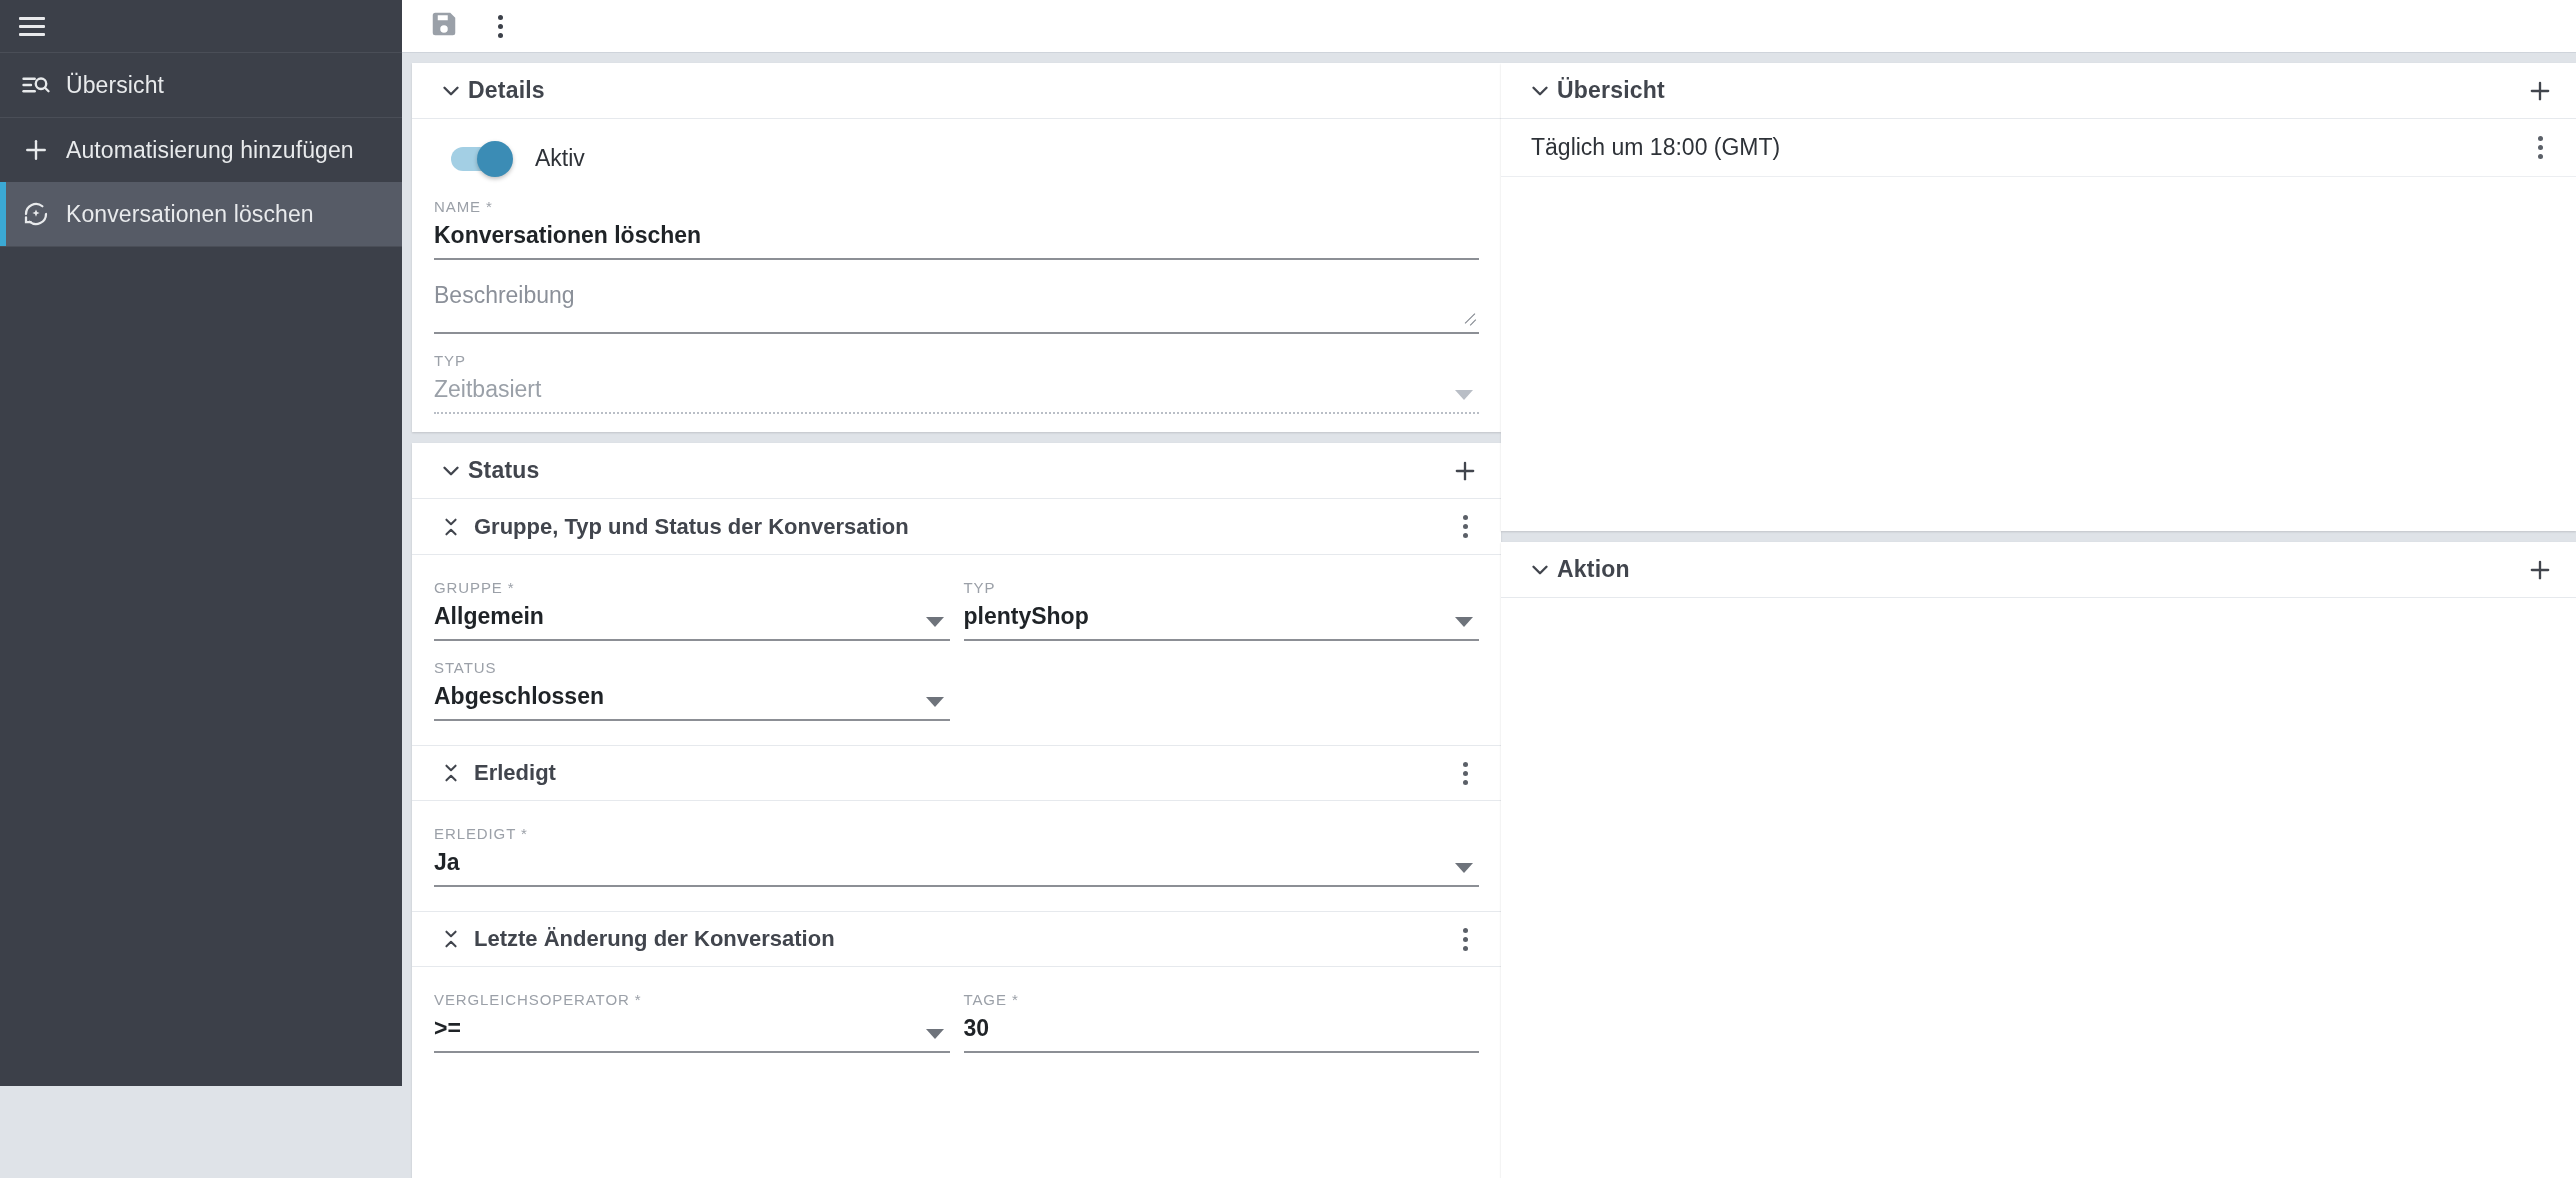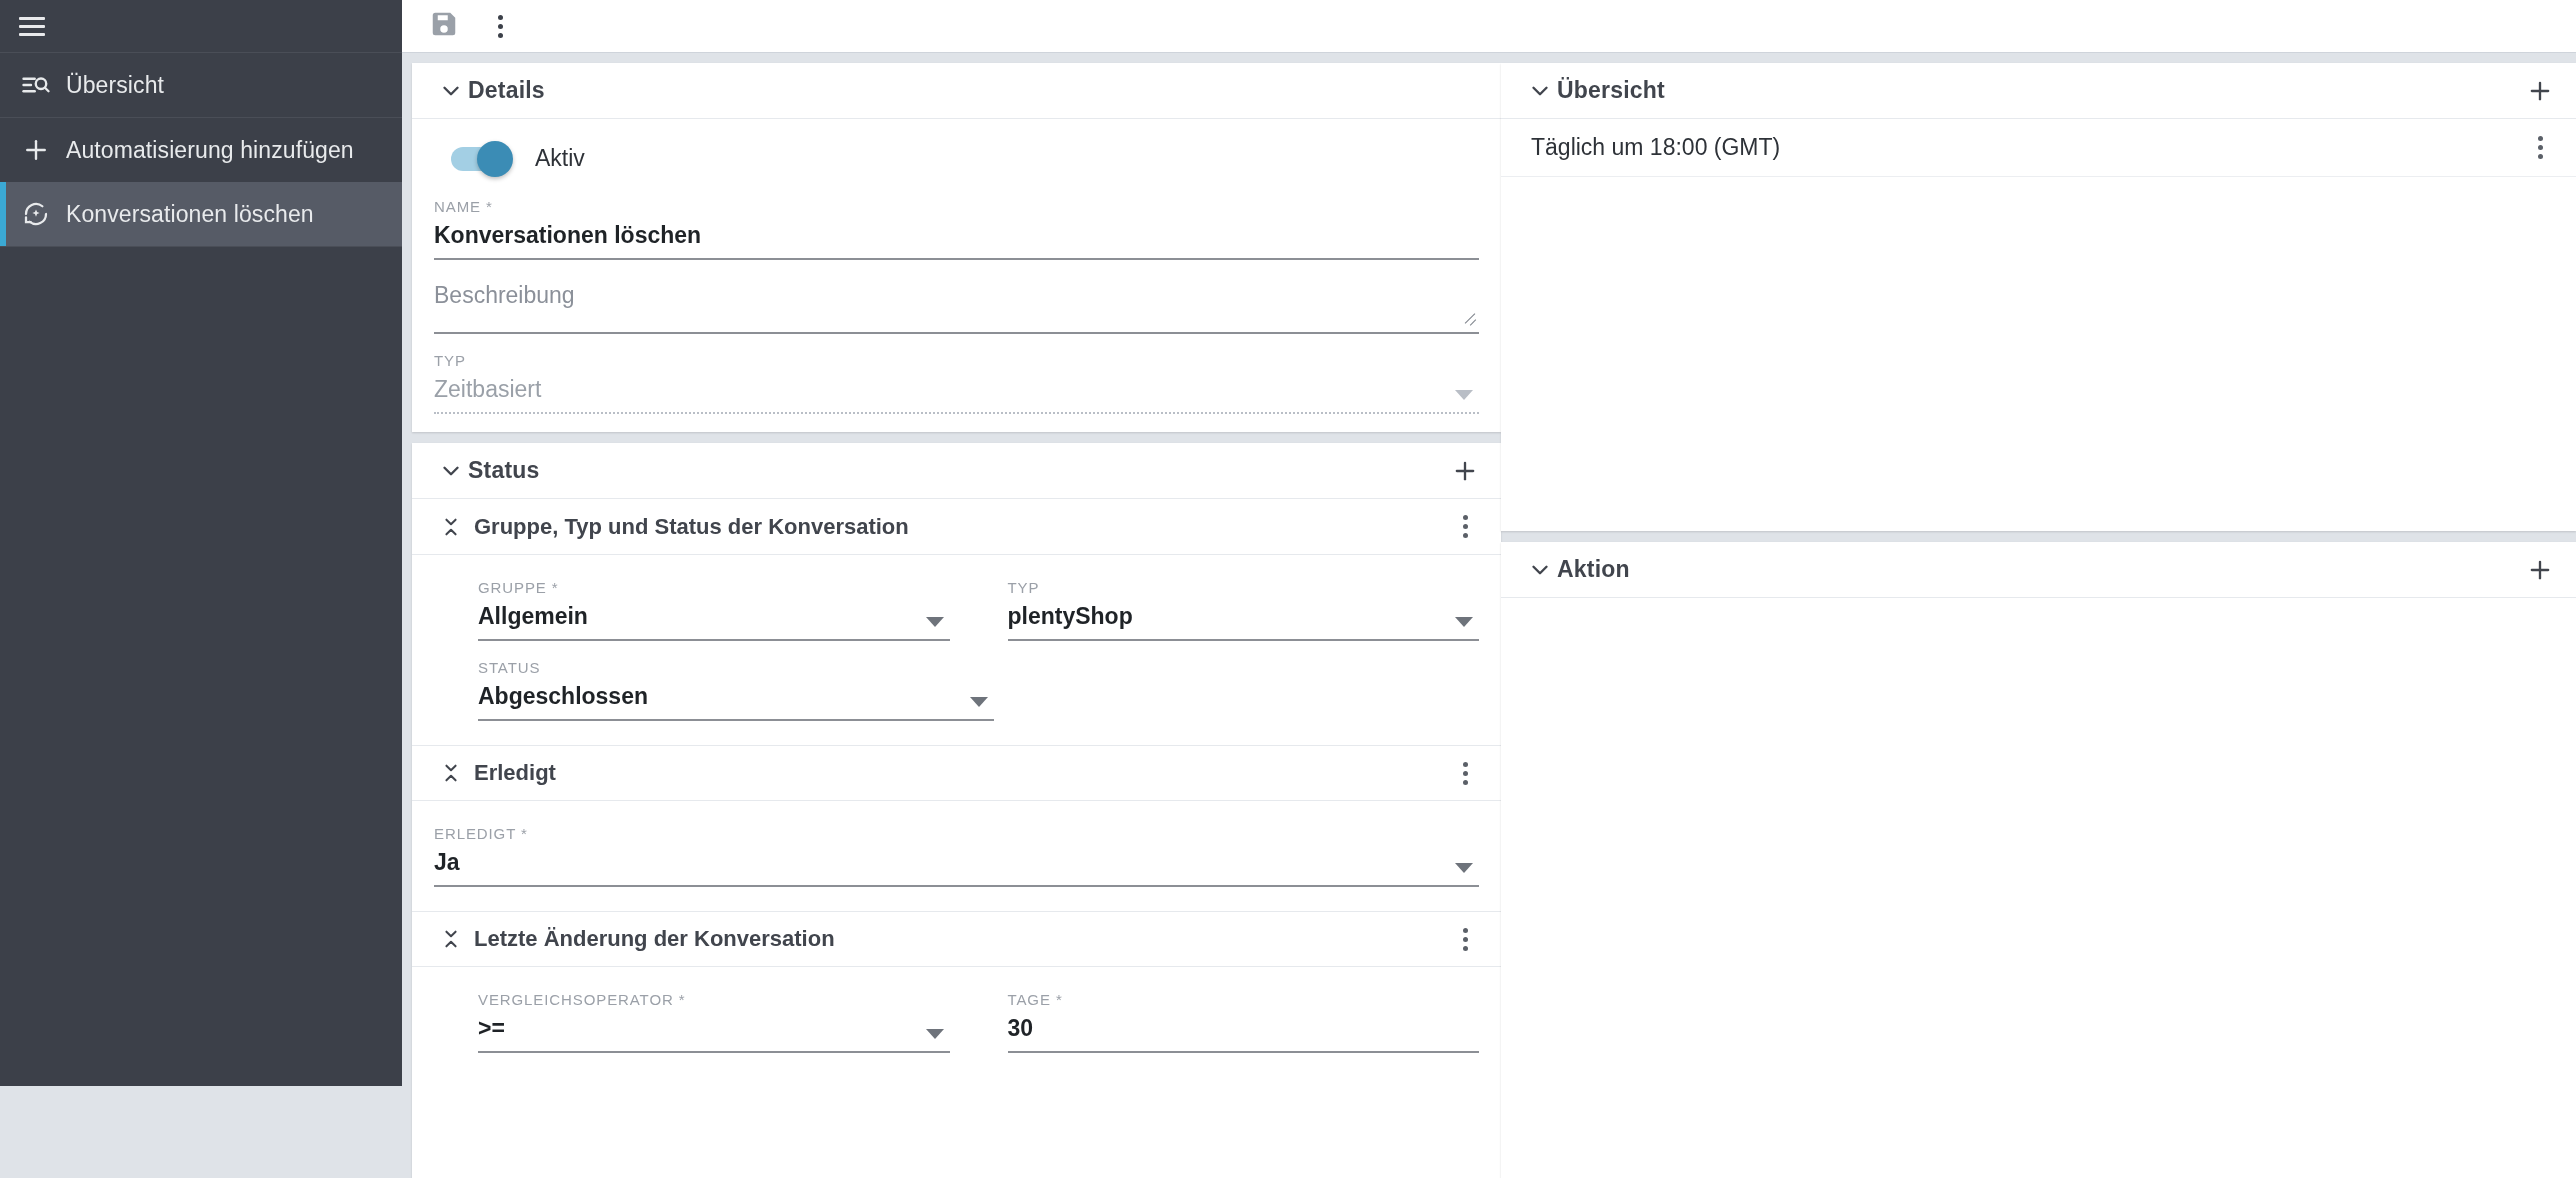--- a/index.html
+++ b/index.html
@@ -117,21 +117,21 @@
   .textarea-box {
     min-height: 52px; border-bottom: 2px solid #8c8f95; position: relative;
     font-size: 23px; color: #8b9099; padding-bottom: 8px;
   }
   .resize-grip { position: absolute; right: 2px; bottom: 6px; width: 14px; height: 14px; }
   .resize-grip span { display: block; height: 1px; background: #7d828a; transform: rotate(-45deg); }
   .resize-grip span:nth-child(1) { width: 14px; margin: 4px 0 0 0; }
   .resize-grip span:nth-child(2) { width: 8px; margin: 3px 0 0 6px; }
 
   .grid2 { display: flex; gap: 14px; }
-  .grid2 > * { flex: 1 1 0; min-width: 0; margin-left: 44px; }
+  .grid2 > * { flex: 1 1 0; min-width: 0; }
   .grid2.half > .half-left { flex: 0 0 calc(50% - 7px); }
   .grid2.half > .half-spacer { flex: 1 1 auto; }
 
   
   .sub-head {
     height: 56px; display: flex; align-items: center; padding: 0 16px 0 22px;
     border-bottom: 1px solid #e6e9ed; border-top: 1px solid #e6e9ed;
     background: #fff;
   }
   .sub-head .collapse-ico { width: 34px; flex: 0 0 34px; display: flex; align-items: center; justify-content: center; cursor: pointer; }

